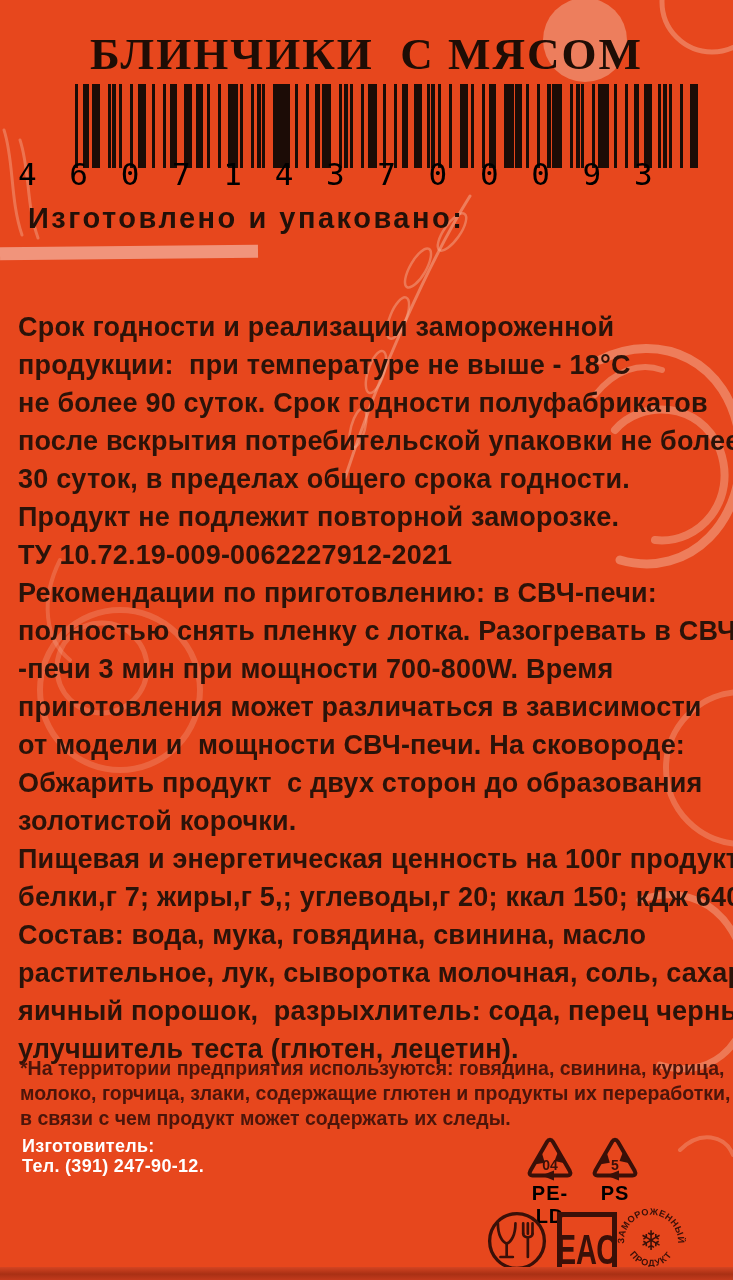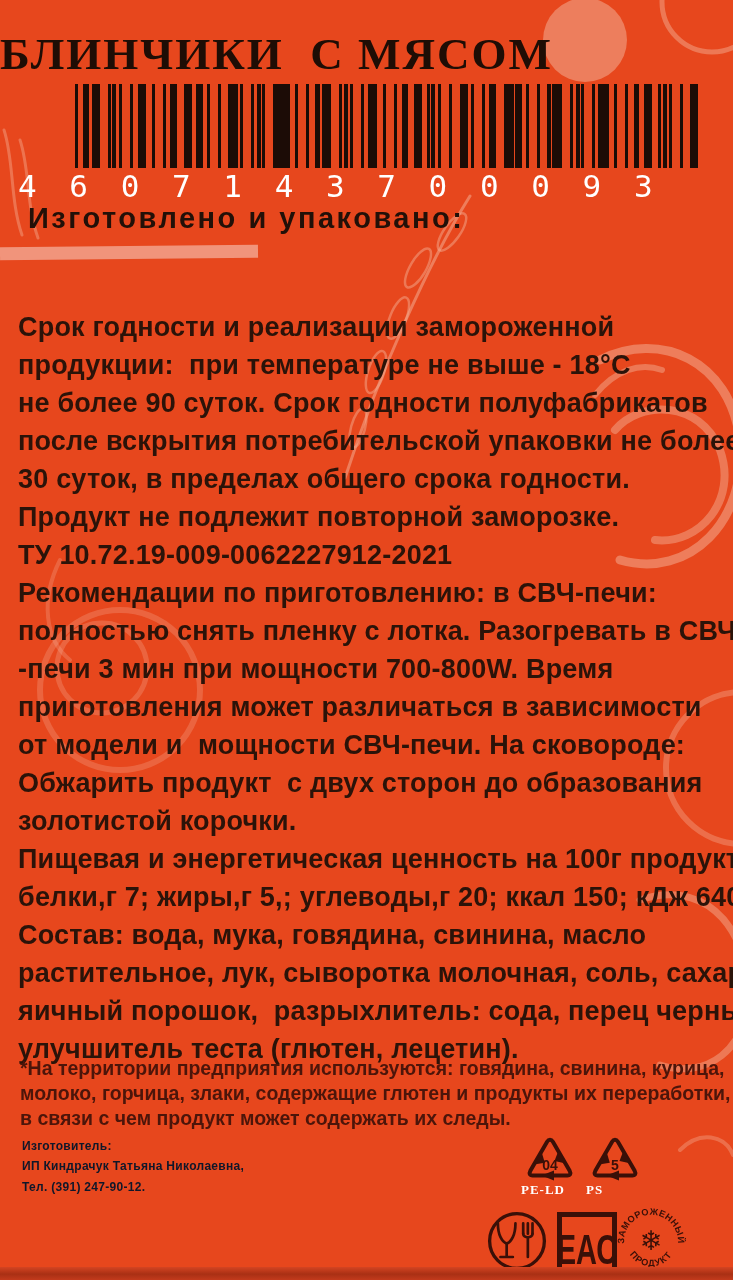--- a/index.html
+++ b/index.html
@@ -2,46 +2,46 @@
 <html><head>
 <meta charset="utf-8">
 <style>
   html,body{margin:0;padding:0;}
   body{width:733px;height:1280px;position:relative;overflow:hidden;
        background:#E7471D;font-family:"Liberation Sans",sans-serif;}
   .abs{position:absolute;}
   
   #decor{position:absolute;left:0;top:0;width:733px;height:1280px;pointer-events:none;}
   
-  .title{left:0;top:28px;width:733px;
+  .title{left:0;top:28px;width:733px;text-align:center;
          font-family:"Liberation Serif",serif;font-weight:bold;font-size:45px;
          letter-spacing:2px;color:#1E0D05;white-space:pre;}
   
   .bars{left:75px;top:84px;width:625px;height:84px;
         background-image:
           repeating-linear-gradient(90deg,#1C0C06 0 3px,transparent 3px 11px),
           repeating-linear-gradient(90deg,transparent 0 8px,#1C0C06 8px 12px,transparent 12px 29px),
           repeating-linear-gradient(90deg,transparent 0 17px,#1C0C06 17px 25px,transparent 25px 46px);}
-  .digits{left:18px;top:168px;width:700px;font-family:"DejaVu Sans Mono",monospace;
-          font-size:31px;letter-spacing:7px;color:#ffffff;white-space:pre;}
+  .digits{left:18px;top:156px;width:700px;font-family:"DejaVu Sans Mono",monospace;
+          font-size:31px;letter-spacing:7px;color:#000000;white-space:pre;}
   .made-heading{left:28px;top:202px;font-size:29px;font-weight:bold;
                 letter-spacing:2.5px;color:#221008;white-space:pre;}
   
   .body-block{left:18px;top:308px;width:760px;}
   .body-line{font-size:27px;font-weight:bold;color:#2B1309;line-height:38px;
              white-space:pre;letter-spacing:0.2px;}
   
   .footnote-block{left:20px;top:1056px;width:720px;}
   .footnote-line{font-size:19.5px;font-weight:bold;color:#4C150A;line-height:25px;white-space:pre;}
   
   .manufacturer-block{left:22px;top:1136px;width:480px;}
-  .manufacturer-line{font-size:12px;font-weight:bold;color:#0f172a;line-height:20.3px;
+  .manufacturer-line{font-size:18px;font-weight:bold;color:#ffffff;line-height:20.3px;
                      white-space:pre;letter-spacing:0.3px;}
-  .recycle{width:58px;text-align:left;}
-  .recycle .code-label{font-size:13px;font-weight:bold;color:#ffffff;margin-top:-4px;letter-spacing:1px;font-family:Liberation Serif, serif;}
+  .recycle{width:58px;text-align:center;}
+  .recycle .code-label{font-size:20px;font-weight:bold;color:#000000;margin-top:-4px;letter-spacing:1px;}
   .recycle1{left:521px;top:1134px;}
   .recycle2{left:586px;top:1134px;}
   .glass-mark{left:486px;top:1210px;}
   .eac-mark{left:557px;top:1212px;width:50px;height:50px;border:5px solid #3A1008;
             display:flex;align-items:flex-end;justify-content:center;}
   .eac-mark span{font-size:29px;font-weight:bold;color:#3A1008;letter-spacing:0px;
                  transform:scaleY(1.45);font-family:"Liberation Sans",sans-serif;}
   .frozen-mark{left:616px;top:1205px;}
   
   .bottom-band{left:0;bottom:0;width:733px;height:13px;
@@ -108,21 +108,20 @@
   </div>
 
 <div class="abs footnote-block">
     <div class="footnote-line">*На территории предприятия используются: говядина, свинина, курица,</div>
     <div class="footnote-line">молоко, горчица, злаки, содержащие глютен и продукты их переработки,</div>
     <div class="footnote-line">в связи с чем продукт может содержать их следы.</div>
   </div>
 
 <div class="abs manufacturer-block">
     <div class="manufacturer-line">Изготовитель:</div>
-    <div class="manufacturer-line">ИП Киндрачук Татьяна Николаевна,</div>
     <div class="manufacturer-line">Тел. (391) 247-90-12.</div>
   </div>
 
 <div class="abs recycle recycle1">
   <svg width="58" height="48" viewBox="0 0 56 48">
     <path d="M24.8 8.2 Q28 3.5 31.2 8.2 L47.5 36.5 Q50 41.5 45.2 41.5 H10.8 Q6 41.5 8.5 36.5 Z" fill="none" stroke="#3A1008" stroke-width="4"></path>
     <path d="M36.5 16.5 L44 29.5 L32.5 27 Z" fill="#3A1008"></path>
     <path d="M32 36.5 L19.5 41.5 L32 46.5 Z" fill="#3A1008"></path>
     <path d="M12 30.5 L19.5 17.5 L22.8 28.8 Z" fill="#3A1008"></path>
     <text x="28" y="36" text-anchor="middle" font-size="14" font-weight="bold" fill="#3A1008" font-family="Liberation Sans, sans-serif">04</text>

